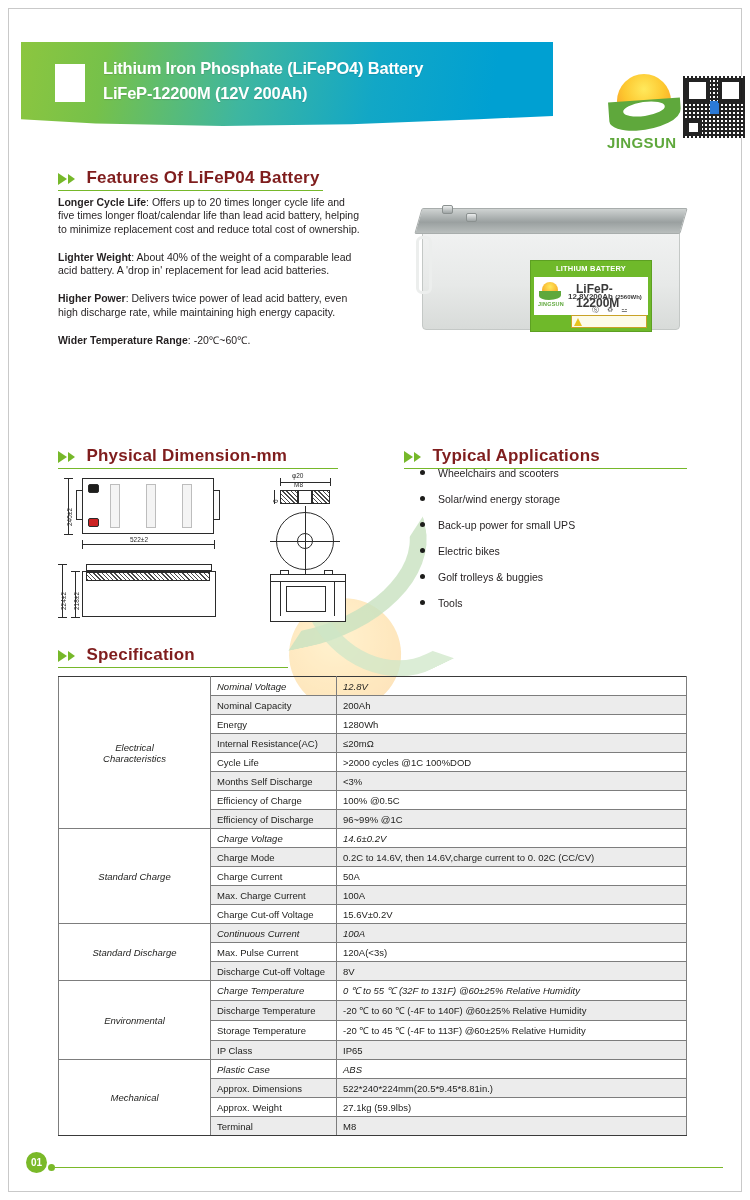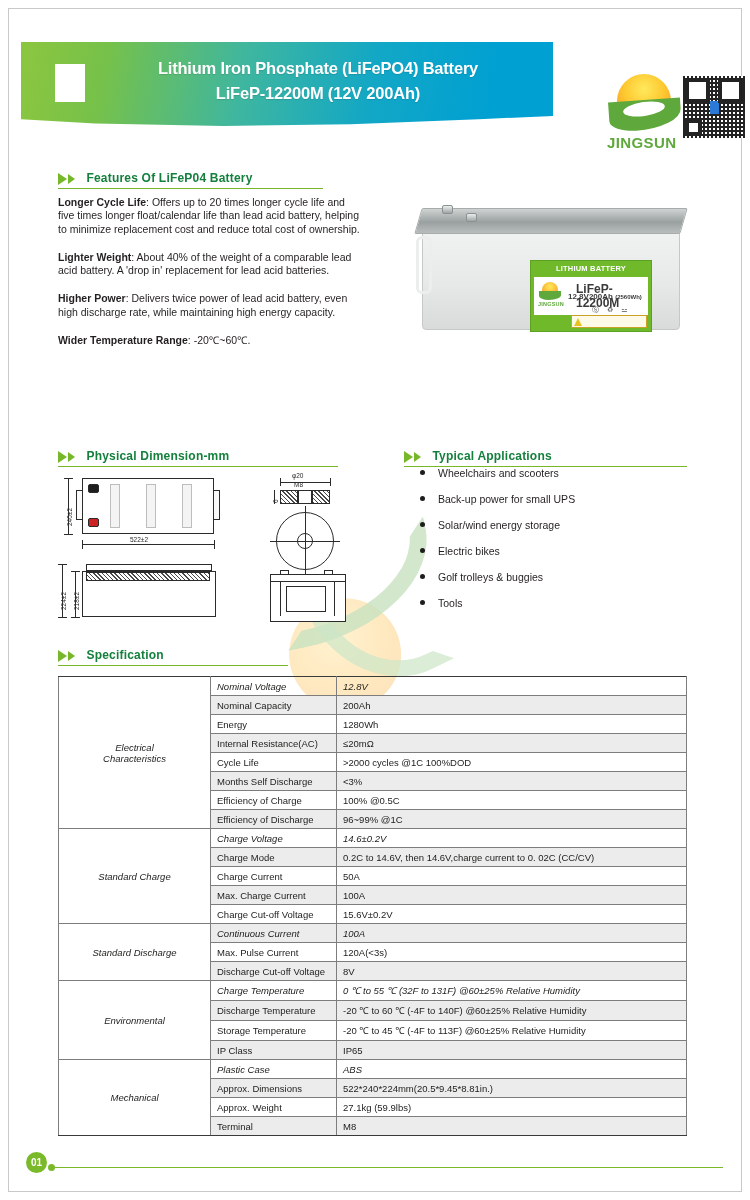--- a/index.html
+++ b/index.html
@@ -30,21 +30,21 @@
   .banner-shape {
     position: absolute; inset: 0;
     background: linear-gradient(100deg, #8cc63f 0%, #76c14a 16%, #3eb6a0 42%, #12a7c6 66%, #00a0d2 88%, #00a0d2 100%);
     clip-path: polygon(0 0, 100% 0, 100% 88%, 86% 92%, 62% 98%, 38% 100%, 14% 97%, 0 92%);
   }
   .banner-mark {
     position: absolute; left: 34px; top: 22px;
     width: 30px; height: 38px;
     background: #ffffff;
   }
-  .banner-text { position: absolute; left: 82px; top: 14px; width: 430px; text-align: center; }
+  .banner-text { position: absolute; left: 82px; top: 14px; width: 430px; }
   .banner-line {
     color: #ffffff; font-weight: bold; font-size: 16.5px;
     letter-spacing: -0.2px; line-height: 25px;
     text-shadow: 0 1px 1px rgba(0,0,0,0.12);
   }
 
   
   .logo-wrap { position: absolute; left: 596px; top: 38px; width: 140px; height: 104px; }
   .logo-mark { position: absolute; left: 2px; top: 0px; width: 78px; height: 76px; }
   .logo-sun {
@@ -102,21 +102,21 @@
     display: inline-block; width: 0; height: 0;
     border-top: 6px solid transparent; border-bottom: 6px solid transparent;
     border-left: 9px solid #76b82a; vertical-align: middle;
   }
   .tri.sm {
     border-top-width: 5px; border-bottom-width: 5px; border-left-width: 7px;
     margin-left: 1px;
   }
   .sec-title {
     display: inline-block; vertical-align: middle;
-    color: #15803d; font-weight: bold; font-size: 12px;
+    color: #7f1d1d; font-weight: bold; font-size: 17px;
     letter-spacing: 0.2px;
   }
   .sec-rule {
     position: absolute; left: 0; bottom: -3px; height: 1.5px;
     background: #76b82a;
   }
 
   
   .features { position: absolute; left: 58px; top: 196px; width: 302px; }
   .feat { font-size: 10.5px; line-height: 13.3px; color: #231f20; margin-bottom: 15px; text-align: left; }
@@ -442,22 +442,22 @@
 
   <div class="sec-head" style="left:404px; top:446px; width:290px;">
     <span class="arrows"><span class="tri"></span><span class="tri sm"></span></span>
     <span class="sec-title">Typical Applications</span>
     <div class="sec-rule" style="width:283px;"></div>
   </div>
 
   <div class="apps">
     <div class="app-list">
       <div class="app-item"><span class="dot"></span><span>Wheelchairs and scooters</span></div>
+      <div class="app-item"><span class="dot"></span><span>Solar/wind energy storage</span></div>
       <div class="app-item"><span class="dot"></span><span>Back-up  power  for  small  UPS</span></div>
-      <div class="app-item"><span class="dot"></span><span>Solar/wind energy storage</span></div>
       <div class="app-item"><span class="dot"></span><span>Electric bikes</span></div>
       <div class="app-item"><span class="dot"></span><span>Golf trolleys &amp; buggies</span></div>
       <div class="app-item"><span class="dot"></span><span>Tools</span></div>
     </div>
   </div>
 
   <div class="sec-head" style="left:58px; top:645px; width:250px;">
     <span class="arrows"><span class="tri"></span><span class="tri sm"></span></span>
     <span class="sec-title">Specification</span>
     <div class="sec-rule" style="width:230px;"></div>

